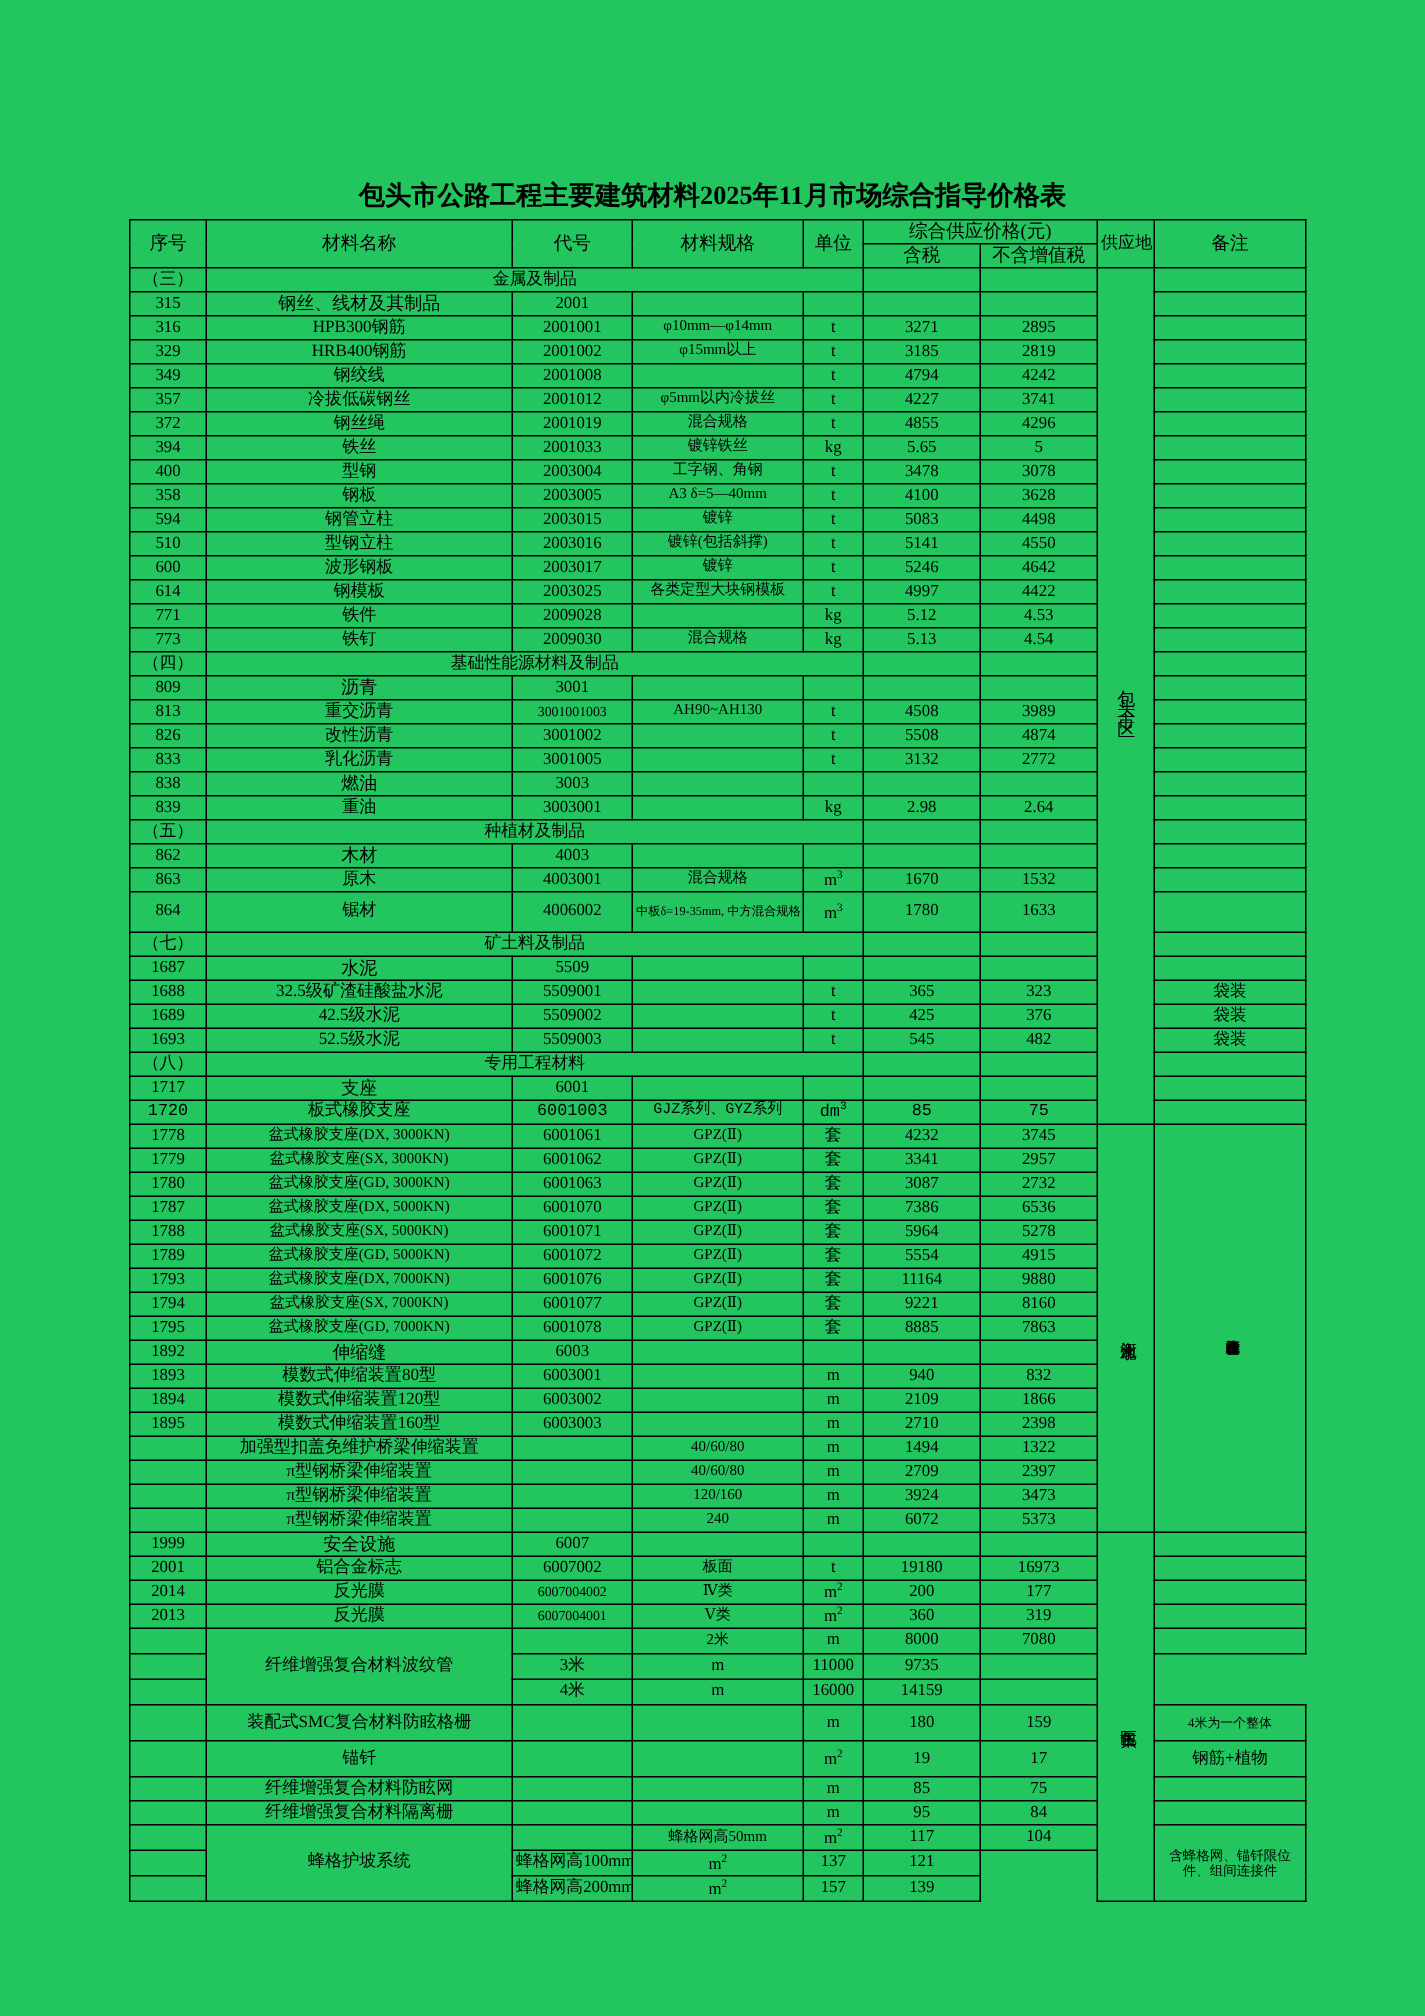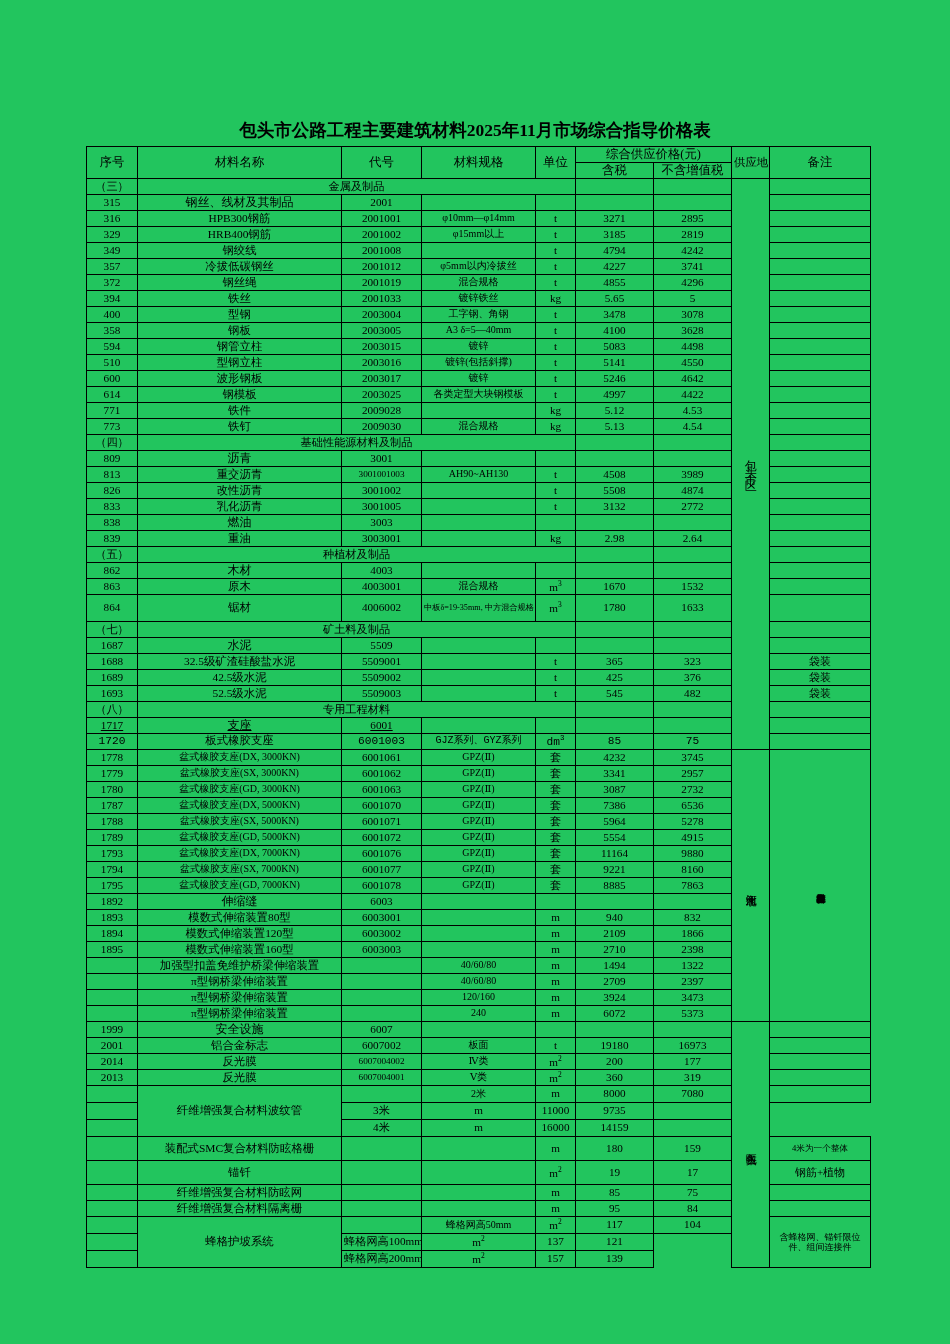--- a/index.html
+++ b/index.html
@@ -445,21 +445,21 @@
           <td class="hv">482</td>
           <td style="font-size: 11px;">袋装</td>
         </tr>
         <tr style="height: 15px;">
           <td>（八）</td>
           <td class="grp" colspan="4">专用工程材料</td>
           <td class="hv"></td>
           <td class="hv"></td>
           <td style="font-size: 11px;"></td>
         </tr>
-        <tr style="height: 15px; text-decoration: underline;">
+        <tr style="height: 15px;">
           <td>1717</td>
           <td class="sub">支座</td>
           <td>6001</td>
           <td class="left"></td>
           <td></td>
           <td class="hv"></td>
           <td class="hv"></td>
           <td style="font-size: 11px;"></td>
         </tr>
         <tr style="height: 15px; font-family: Liberation Mono, monospace;">

